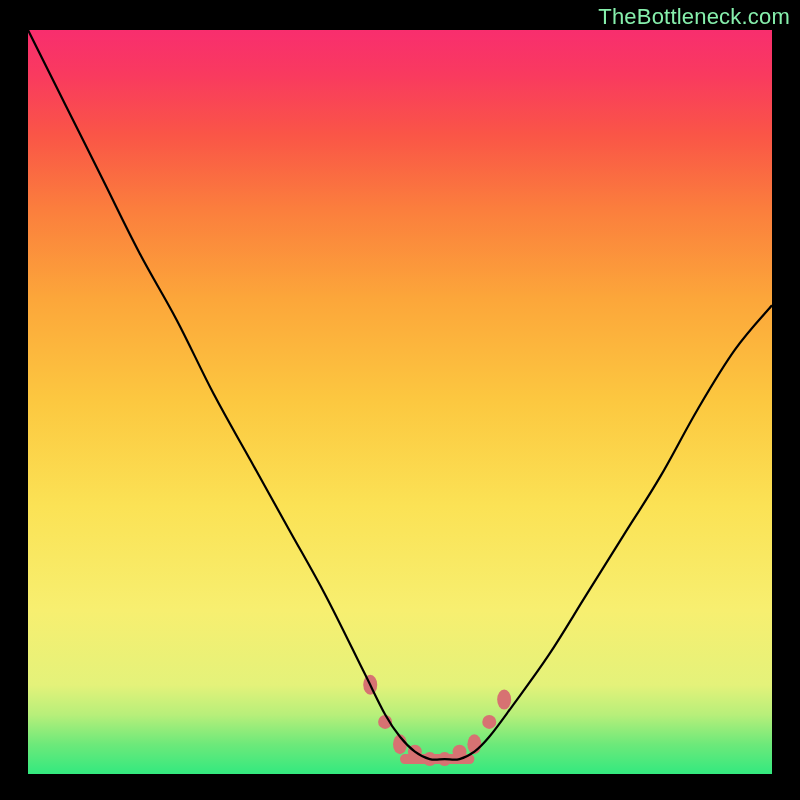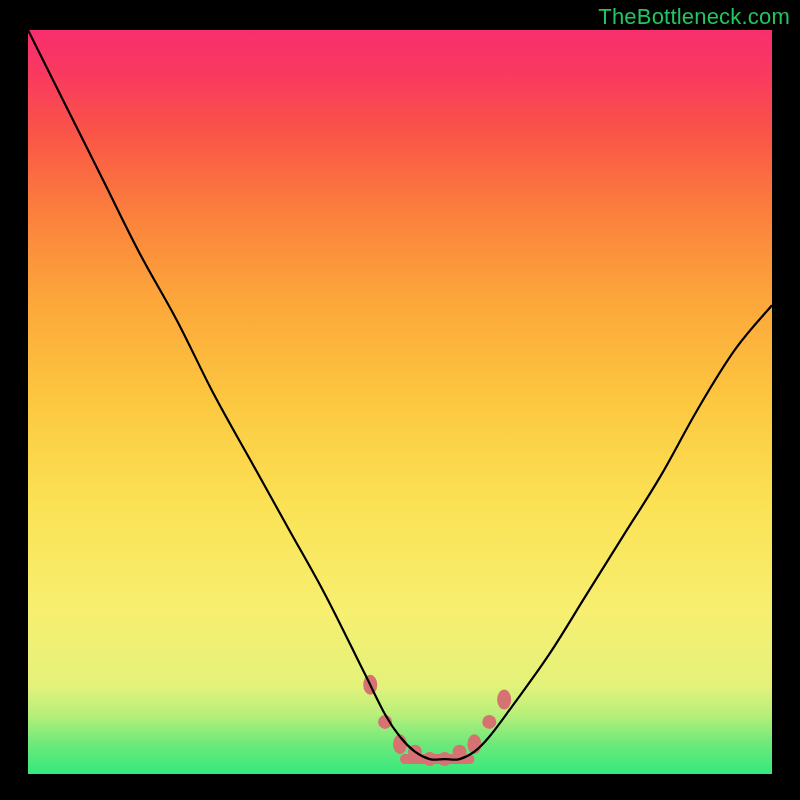--- a/index.html
+++ b/index.html
@@ -14,21 +14,21 @@
     position: relative;
     width: 800px;
     height: 800px;
     background: #000000;
     box-sizing: border-box;
   }
   .attribution {
     position: absolute;
     top: 4px;
     right: 10px;
-    color: #22c55e;
+    color: #86efac;
     font-family: Arial, Helvetica, sans-serif;
     font-size: 22px;
     font-weight: 400;
     letter-spacing: 0.2px;
     z-index: 20;
   }
   .plot {
     position: absolute;
     left: 28px;
     top: 30px;

